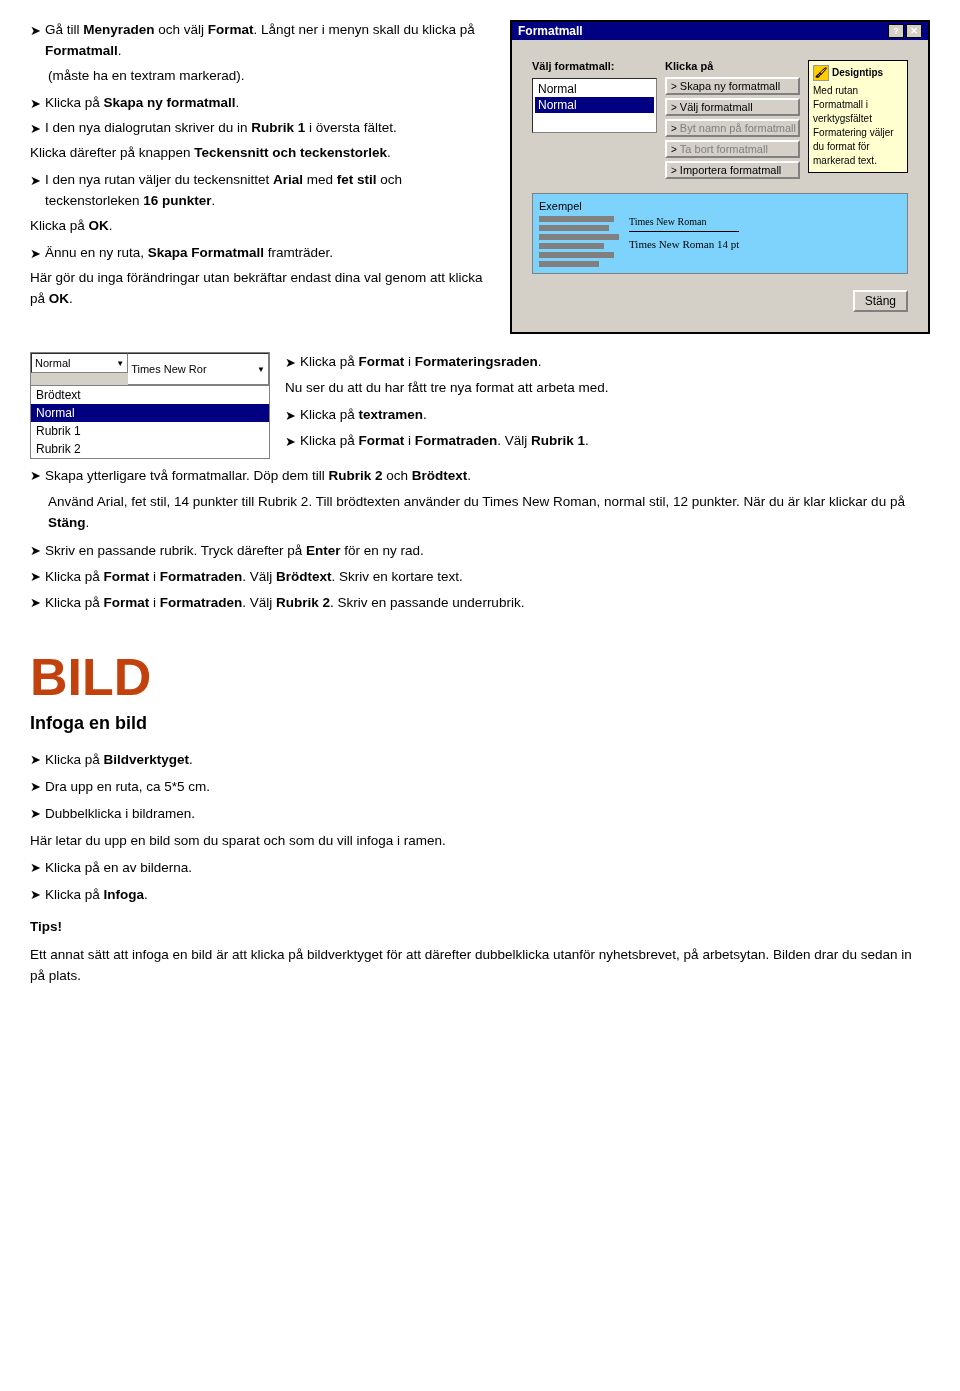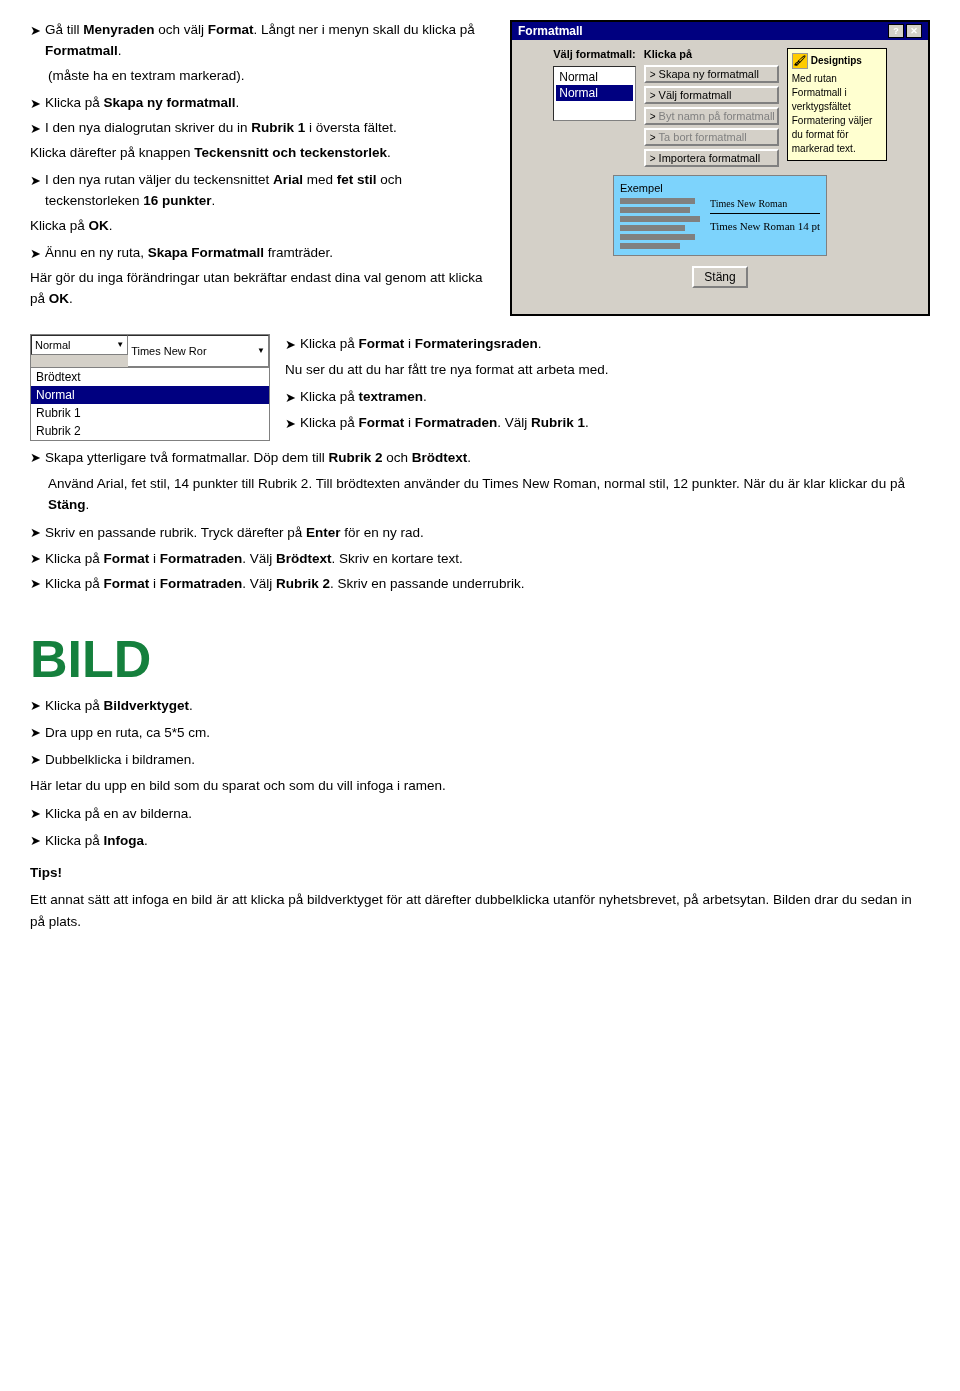--- a/index.html
+++ b/index.html
@@ -81,25 +81,24 @@
       background: #d4d0c8;
       border: 1px solid #000;
       font-size: 9px;
       display: flex;
       align-items: center;
       justify-content: center;
       cursor: pointer;
     }
 
     .dialog-body {
-      padding: 8px;
+      padding: 20px;
       display: flex;
       flex-direction: column;
-      gap: 6px;
-      align-items: center;
+      gap: 12px;
     }
 
     .dialog-top-row {
       display: flex;
       gap: 8px;
       align-items: flex-start;
     }
 
     .dialog-left-panel {
       display: flex;
@@ -337,21 +336,21 @@
 
     
     .bild-section {
       margin-top: 30px;
     }
 
     .bild-title {
       font-size: 52px;
       font-weight: bold;
       font-family: Arial, sans-serif;
-      color: #15803d;
+      color: #c2410c;
       margin-bottom: 10px;
       line-height: 1;
     }
 
     .bild-subtitle {
       font-size: 18px;
       font-weight: bold;
       margin-bottom: 15px;
     }
 
@@ -542,20 +541,21 @@
       <span>Klicka på <b>Format</b> i <b>Formatraden</b>. Välj <b>Brödtext</b>. Skriv en kortare text.</span>
     </div>
     <div class="arrow-item">
       <span class="arrow-icon">➤</span>
       <span>Klicka på <b>Format</b> i <b>Formatraden</b>. Välj <b>Rubrik 2</b>. Skriv en passande underrubrik.</span>
     </div>
   </div>
 
   <div class="bild-section">
     <div class="bild-title">BILD</div>
+    <div class="bild-subtitle">Infoga en bild</div>
 
     <div class="bild-body">
       <div class="arrow-item">
         <span class="arrow-icon">➤</span>
         <span>Klicka på <b>Bildverktyget</b>.</span>
       </div>
       <div class="arrow-item">
         <span class="arrow-icon">➤</span>
         <span>Dra upp en ruta, ca 5*5 cm.</span>
       </div>

